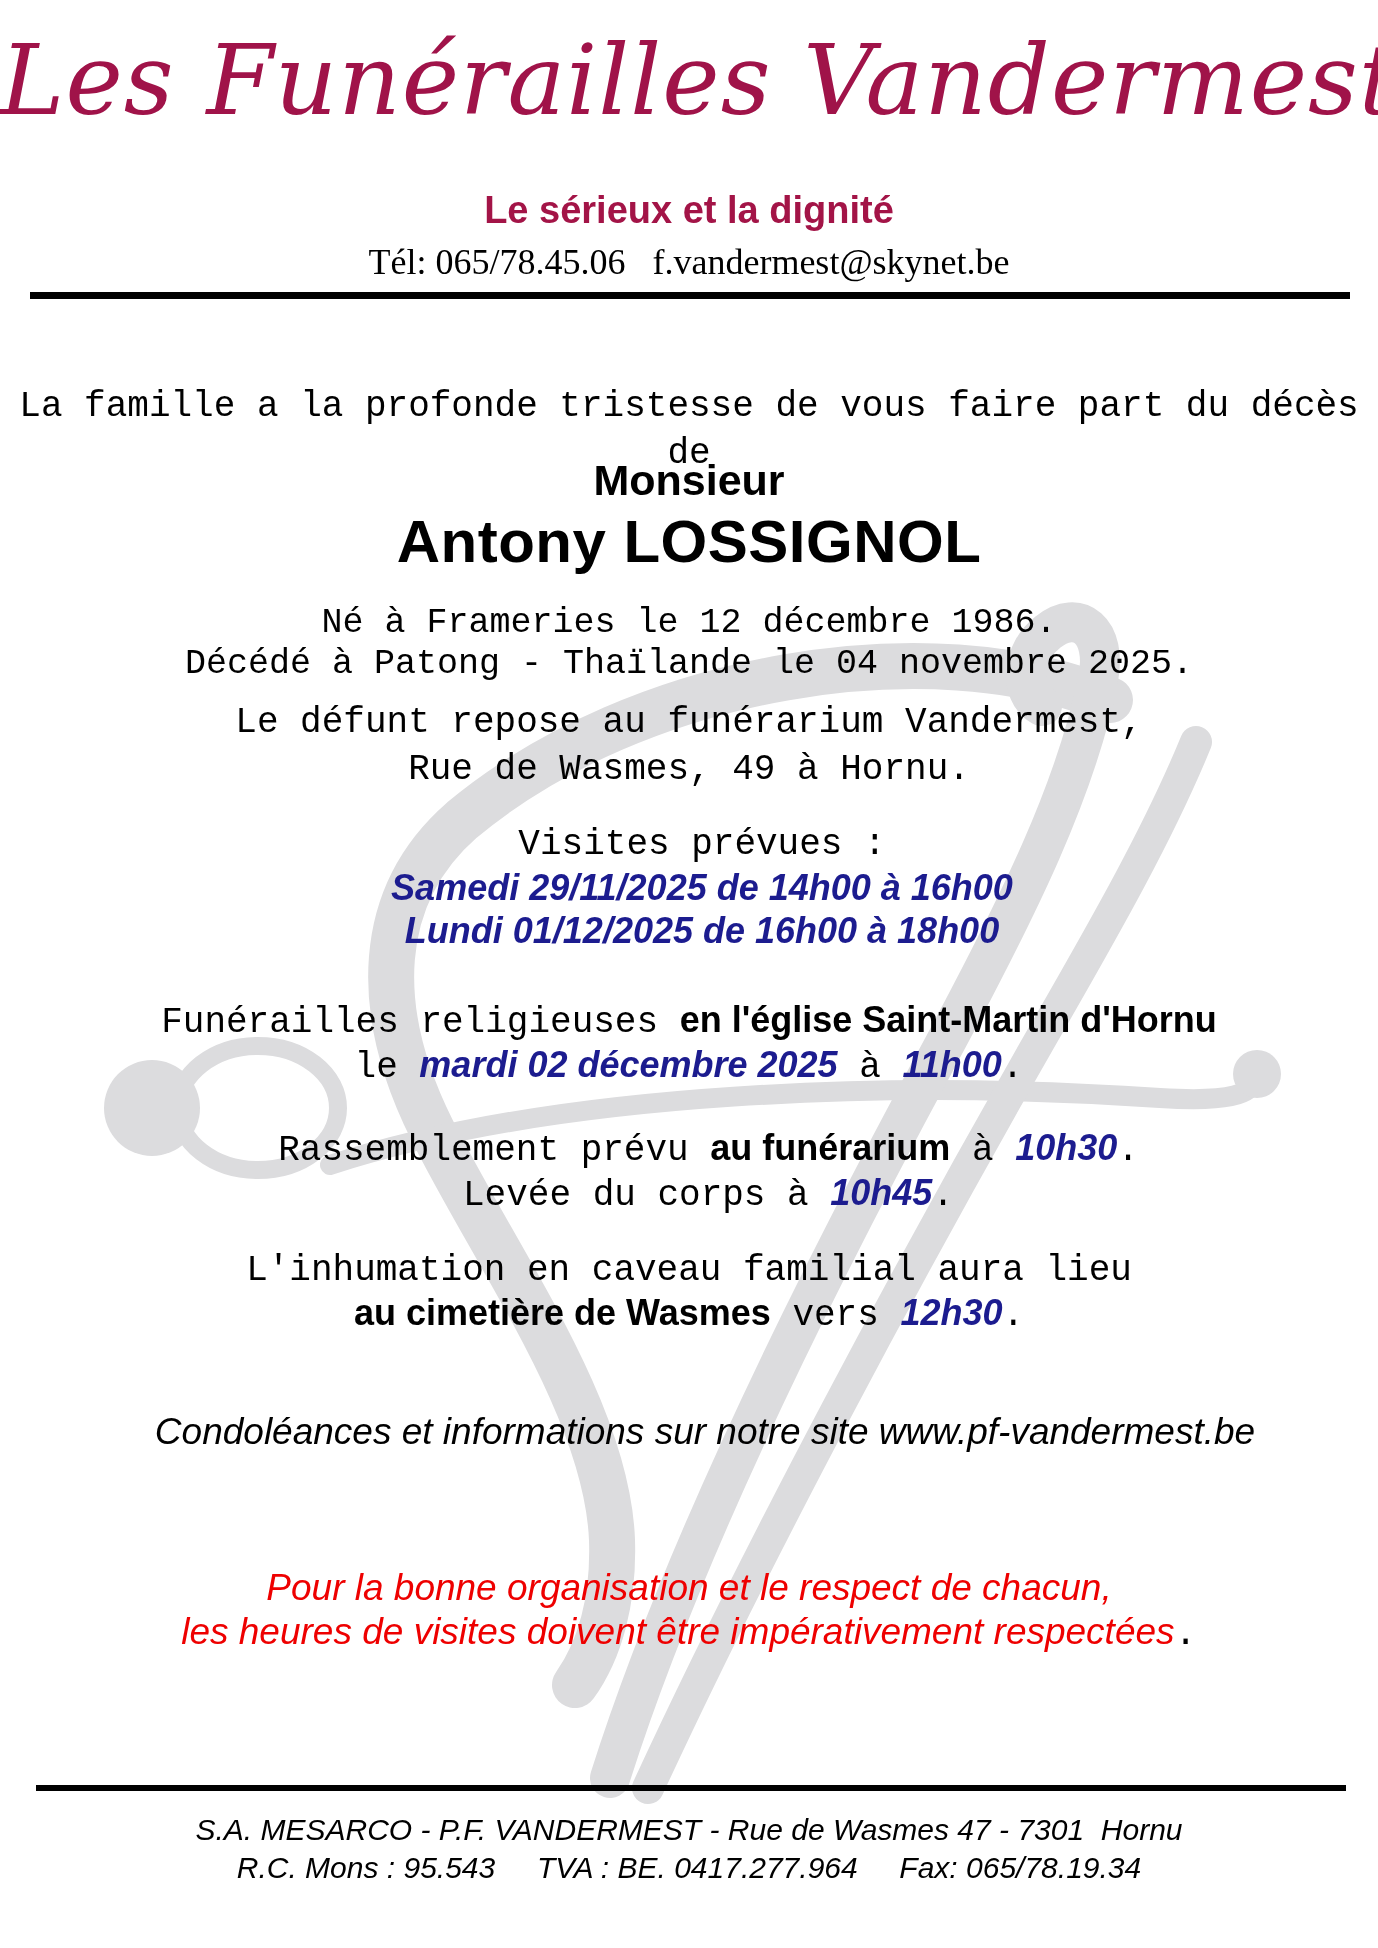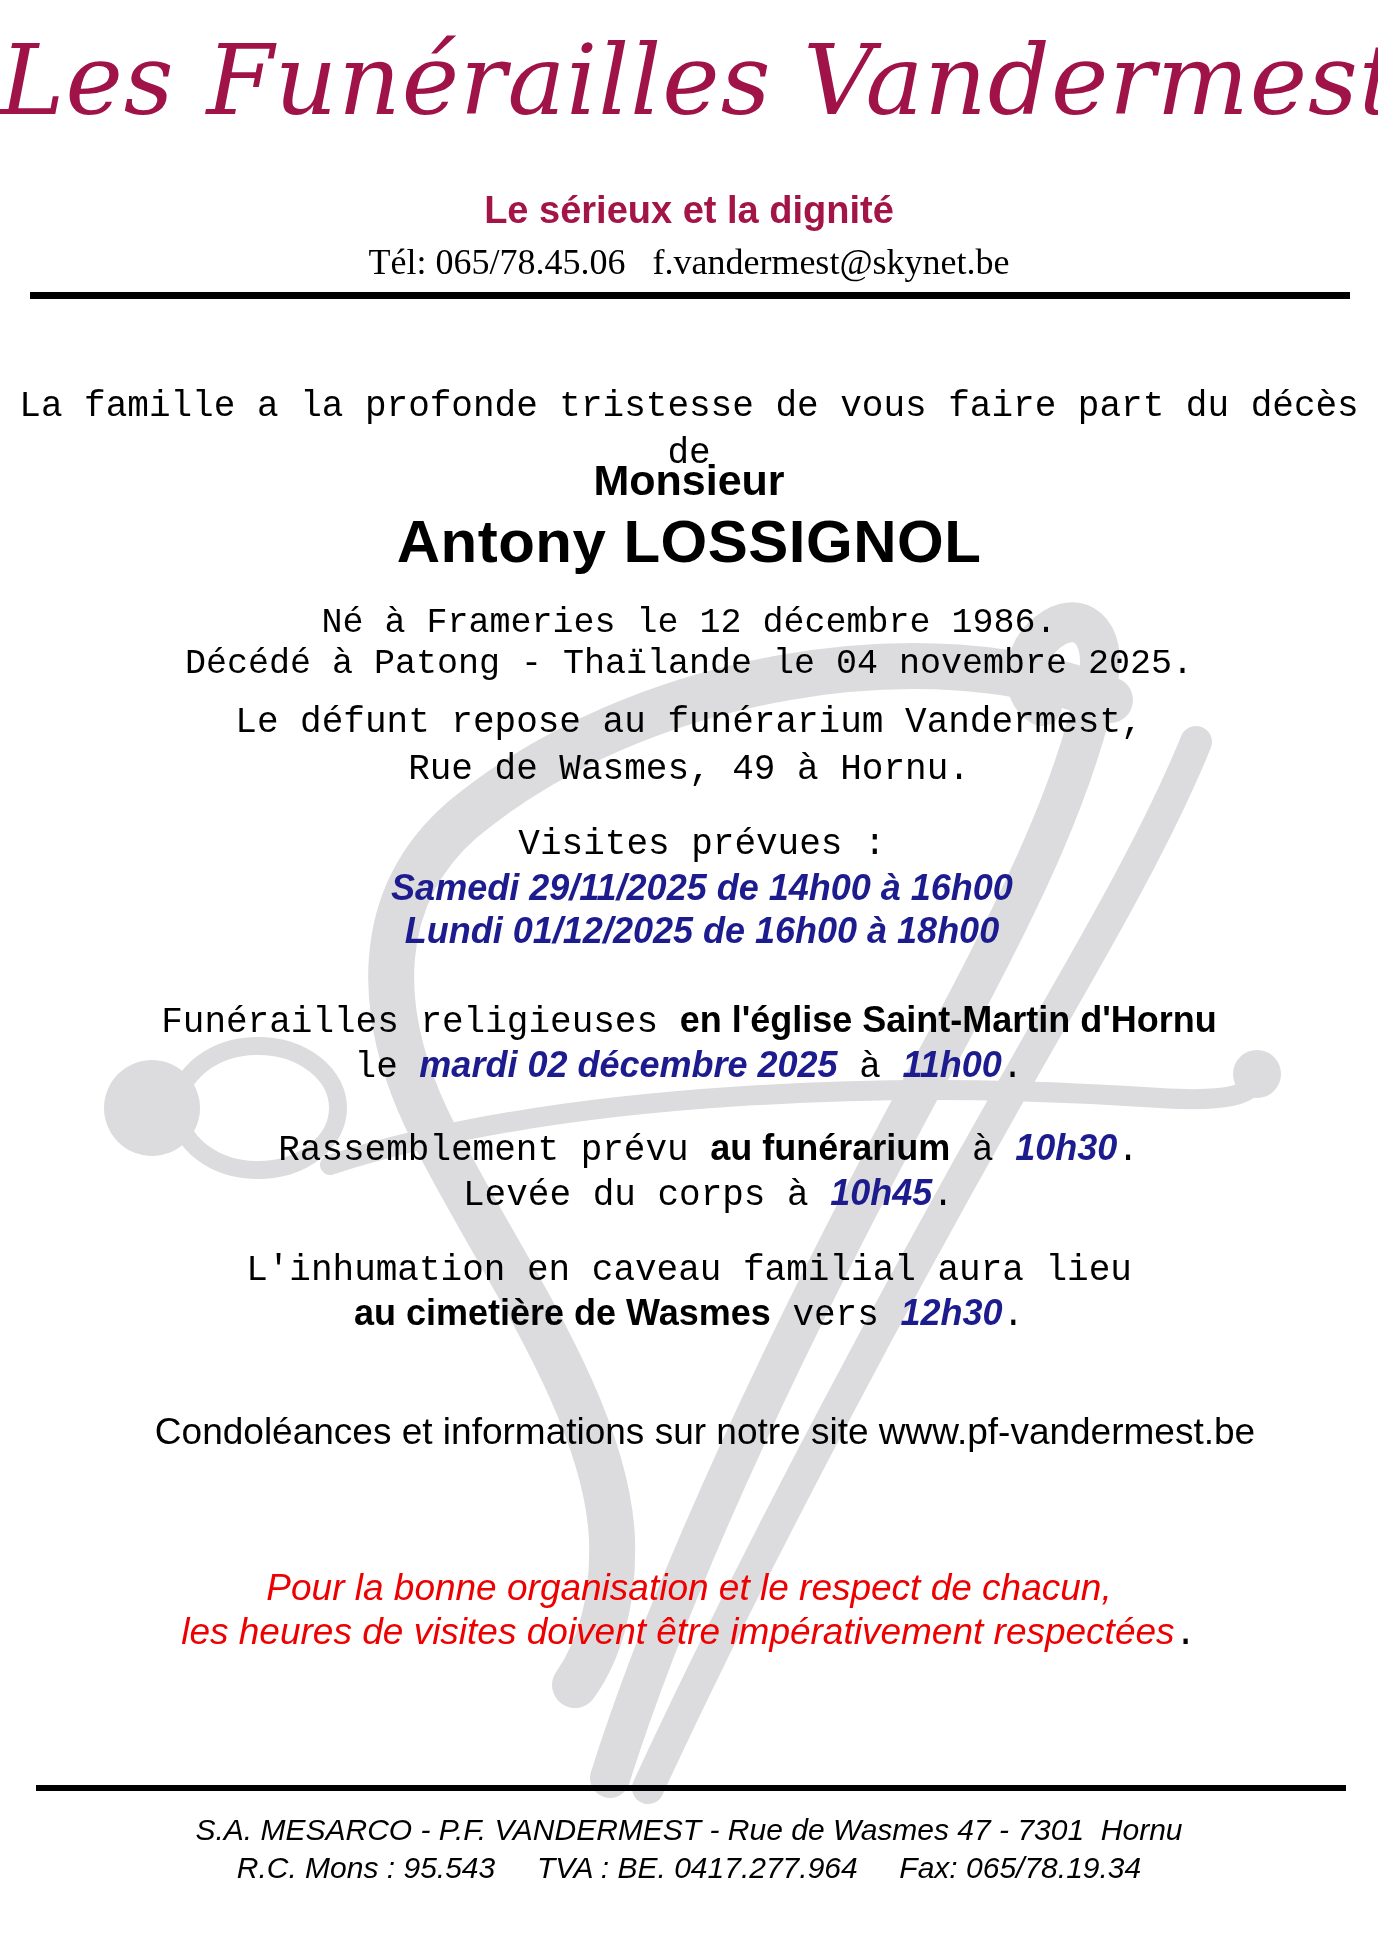--- a/index.html
+++ b/index.html
@@ -45,21 +45,21 @@
   }
   .rule{position:absolute;background:#000;}
   .rule-top{top:292px;left:30px;right:28px;height:7px;}
   .rule-bottom{top:1785px;left:36px;right:32px;height:6px;}
   
   .tblock{position:absolute;left:0;right:0;text-align:center;}
   .line{font-size:36px;line-height:42px;white-space:pre-wrap;}
   .s-r{color:var(--ink);font-family:Liberation Mono, monospace;}
   .s-b{color:var(--ink);font-weight:bold;}
   .s-bb{color:var(--blue);font-weight:bold;font-style:italic;}
-  .s-i{color:var(--ink);margin-left:32px;}
+  .s-i{color:var(--ink);font-style:italic;margin-left:32px;}
   .s-red{color:var(--red);font-style:italic;}
   #blk-intro{top:382px;}          #blk-intro .line{line-height:44px;}
   #blk-deceased{top:452px;}
   .monsieur-line{font-size:43px !important;line-height:56px !important;}
   .deceased-name{font-size:60px !important;line-height:68px !important;letter-spacing:0.5px;}
   #blk-born{top:601px;}           #blk-born .line{font-size:35px;line-height:38px;}
   #blk-repose{top:698px;}         #blk-repose .line{line-height:44px;}
   #blk-visites{top:820px;padding-left:26px;}        #blk-visites .line{line-height:43px;}
   #blk-funerailles{top:999px;}
   #blk-rassemblement{top:1127px;padding-left:39px;}

